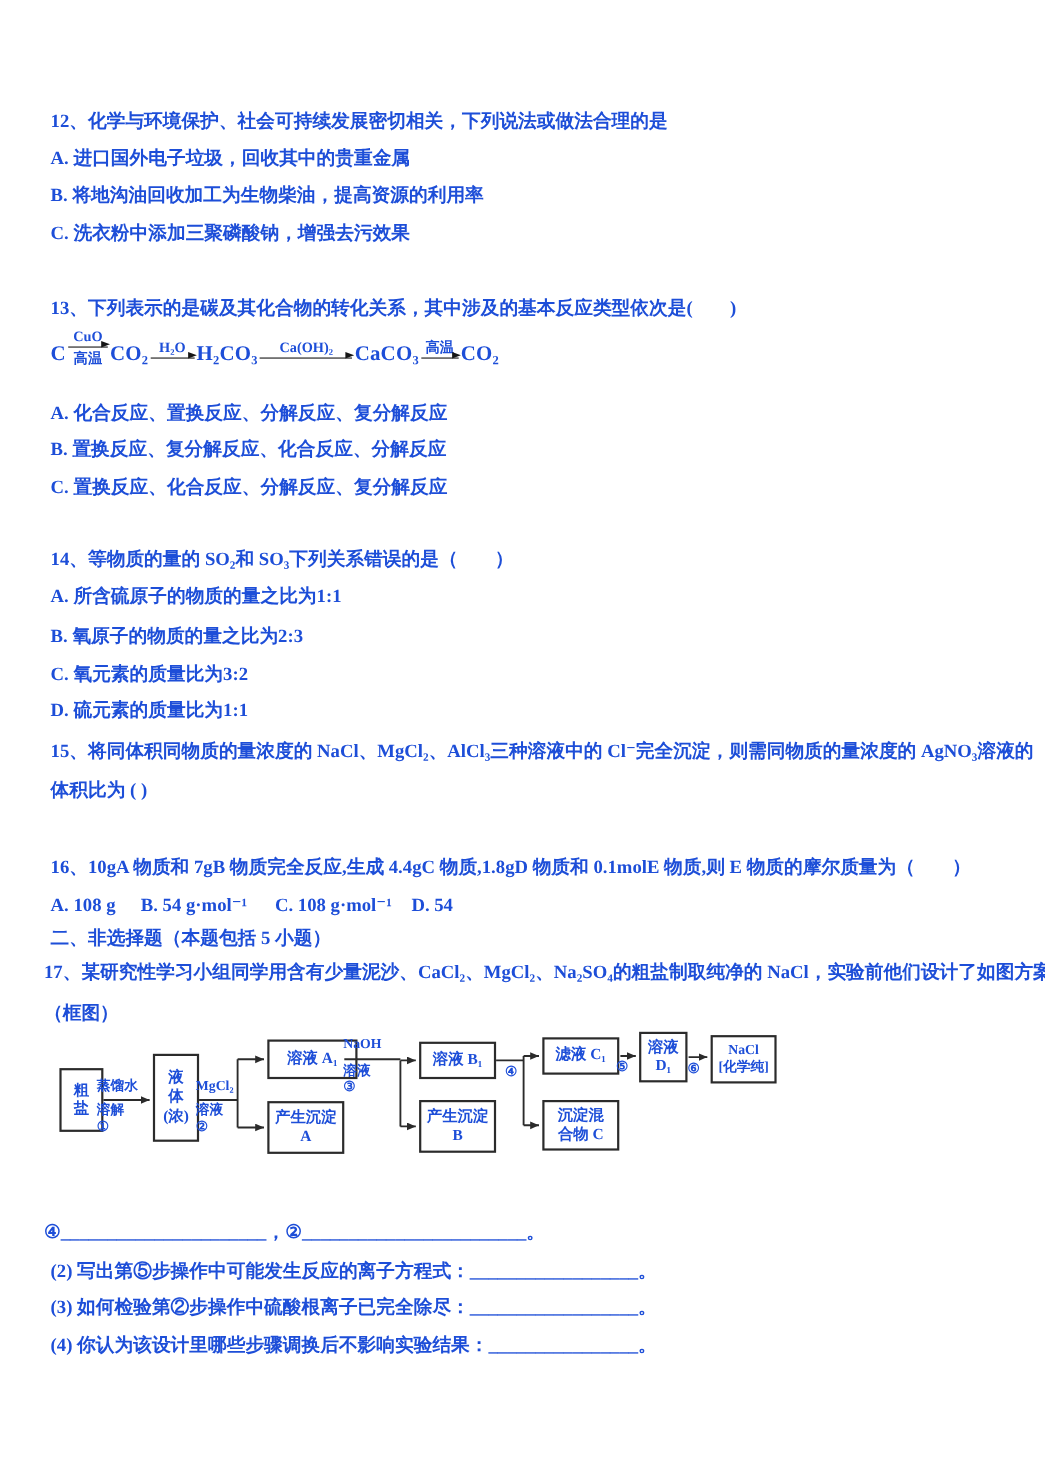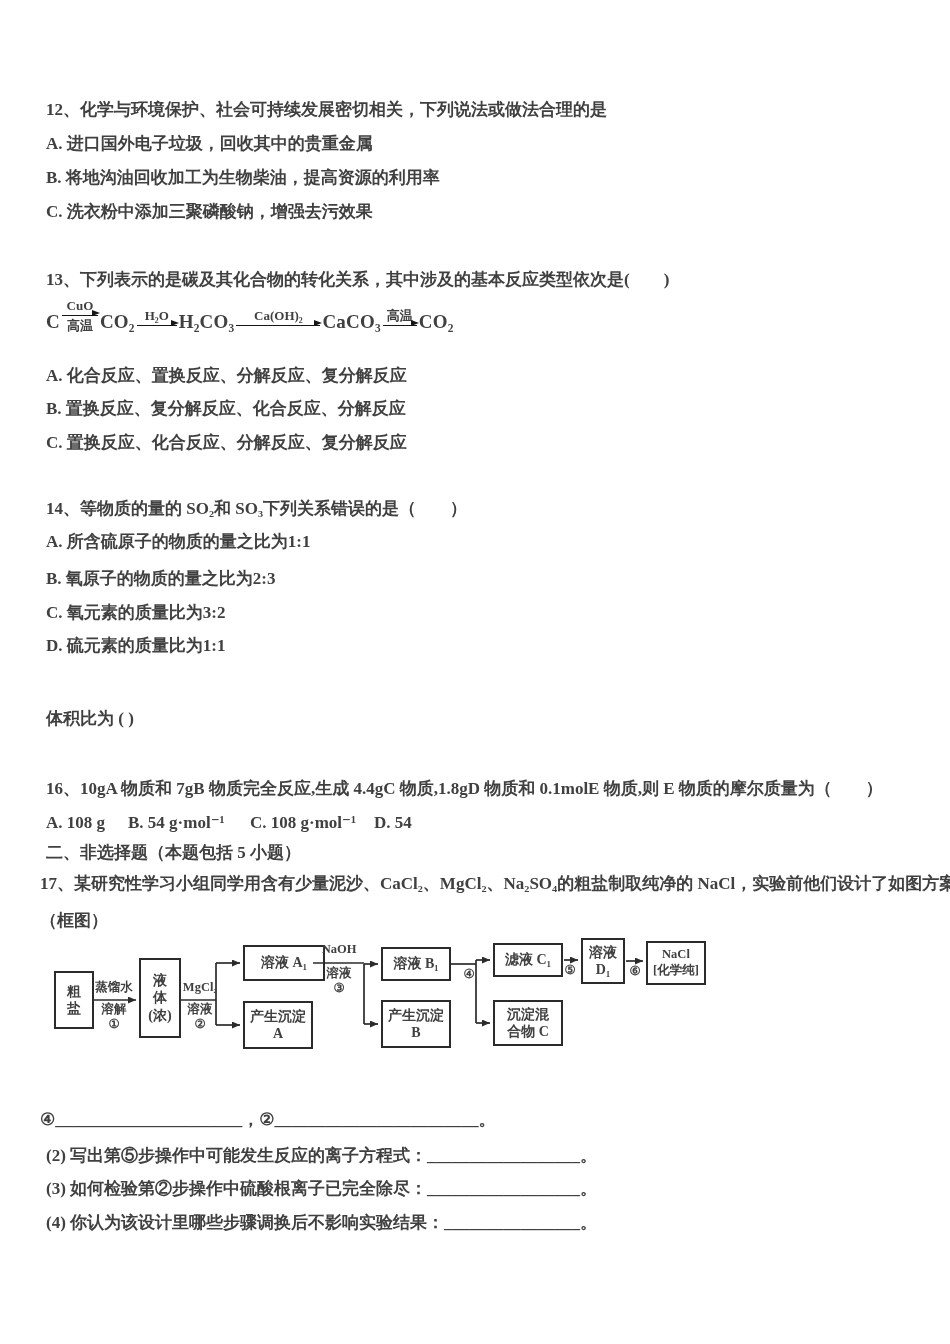--- a/index.html
+++ b/index.html
@@ -2,21 +2,21 @@
 <html><head>
 <meta charset="utf-8">
 <style>
   html,body{margin:0;padding:0;background:#e8e8e8;}
   #page{
     position:relative;
     width:950px;height:1344px;
     background:#ffffff;
     overflow:hidden;
     font-family:"Liberation Serif","DejaVu Serif",serif;
-    color:#404040;
+    color:#1d4ed8;
   }
   .line{
     position:absolute;
     left:46px;
     font-size:17px;
     font-weight:700;
     white-space:pre;
     line-height:20px;
   }
   .optrow{left:0;width:100%;}
@@ -47,21 +47,20 @@
     text-align:center;
     font-size:14px;line-height:1.25;
     font-weight:700;
     white-space:pre-line;
     box-sizing:border-box;
   }
   .flabel{
     position:absolute;
     font-size:12.5px;line-height:15px;
     font-weight:700;
-    text-align:center;
     white-space:pre-line;
   }
 </style>
 </head>
 <body>
 
 <div id="page">
 
   <div class="line" style="top:100px">12、化学与环境保护、社会可持续发展密切相关，下列说法或做法合理的是</div>
   <div class="line" style="top:134px">A. 进口国外电子垃圾，回收其中的贵重金属</div>
@@ -101,20 +100,21 @@
   <div class="line" style="top:366px">A. 化合反应、置换反应、分解反应、复分解反应</div>
   <div class="line" style="top:433px">C. 置换反应、化合反应、分解反应、复分解反应</div>
   <div class="line" style="top:399px">B. 置换反应、复分解反应、化合反应、分解反应</div>
 
   <div class="line" style="top:499px">14、等物质的量的 SO₂和 SO₃下列关系错误的是（　　）</div>
   <div class="line" style="top:532px">A. 所含硫原子的物质的量之比为1:1</div>
   <div class="line" style="top:569px">B. 氧原子的物质的量之比为2:3</div>
   <div class="line" style="top:603px">C. 氧元素的质量比为3:2</div>
   <div class="line" style="top:636px">D. 硫元素的质量比为1:1</div>
 
+  <div class="line" style="top:673px">15、将同体积同物质的量浓度的 NaCl、MgCl₂、AlCl₃三种溶液中的 Cl⁻完全沉淀，则需同物质的量浓度的 AgNO₃溶液的</div>
   <div class="line" style="top:709px">体积比为 ( )</div>
 
   <div class="line" style="top:779px">16、10gA 物质和 7gB 物质完全反应,生成 4.4gC 物质,1.8gD 物质和 0.1molE 物质,则 E 物质的摩尔质量为（　　）</div>
   <div class="line optrow" style="top:813px">
     <span style="left:46px">A. 108 g</span>
     <span style="left:128px">B. 54 g·mol⁻¹</span>
     <span style="left:250px">C. 108 g·mol⁻¹</span>
     <span style="left:374px">D. 54</span>
   </div>
 

